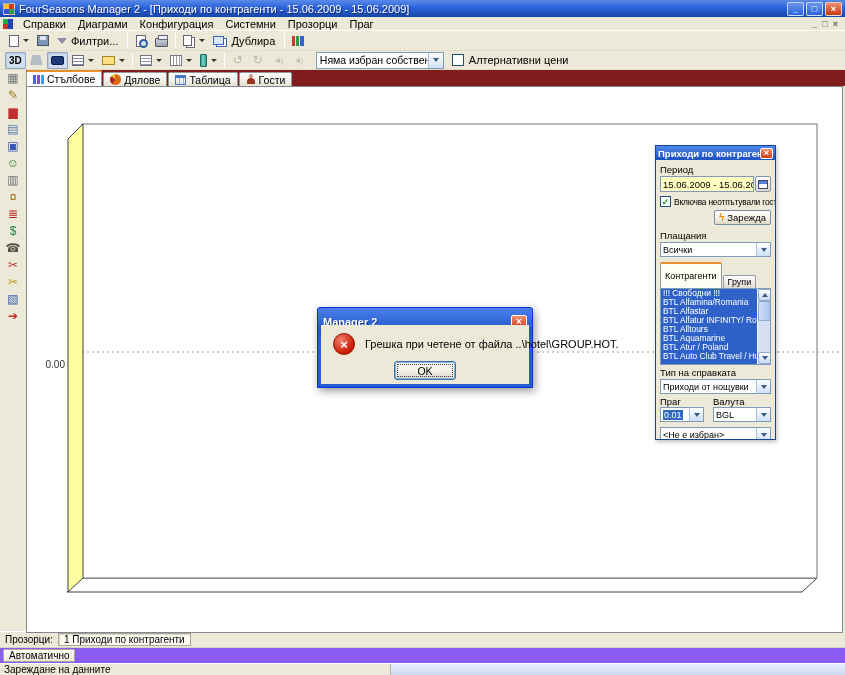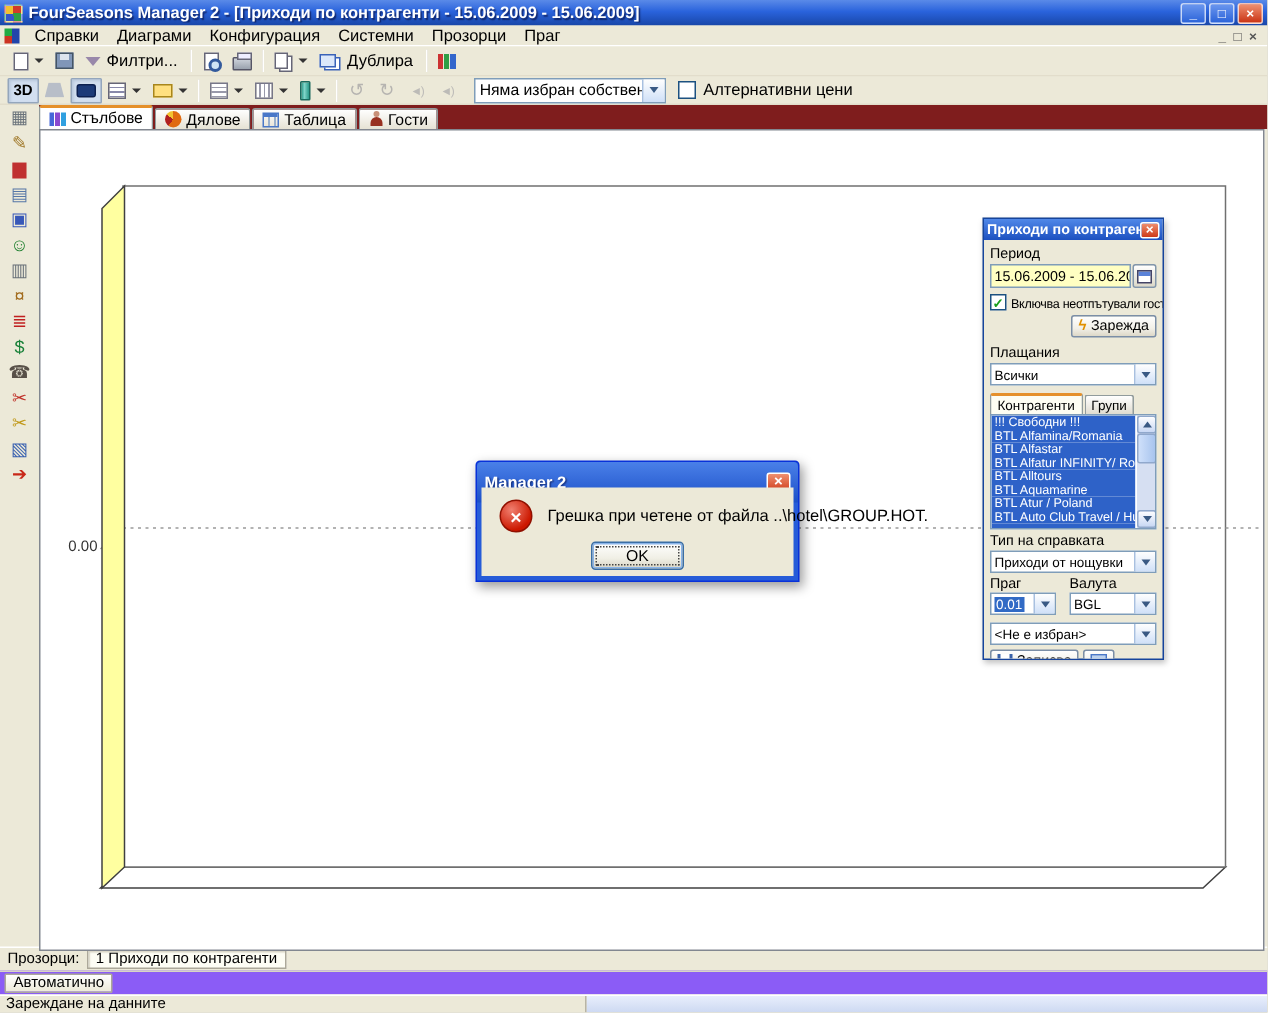--- a/index.html
+++ b/index.html
@@ -3,21 +3,21 @@
 <meta charset="utf-8">
 <style>
   *{margin:0;padding:0;box-sizing:border-box}
   html,body{background:#d8d4c8}
   body{font-family:"Liberation Sans",sans-serif;font-size:11px;color:#000}
   .app{position:relative;width:845px;height:675px;background:#ece9d8;overflow:hidden}
 
   
   .titlebar{height:17px;background:linear-gradient(180deg,#5a8ae8 0%,#2a63dc 45%,#1846a8 100%);display:flex;align-items:center;padding:0 3px;color:#fff}
   .app-icon{width:12px;height:12px;margin-right:4px;border:1px solid rgba(255,255,255,.5);background:conic-gradient(#d23a2a 0 25%,#2f9e44 25% 50%,#3355cc 50% 75%,#f2c230 75%)}
-  .wtitle{flex:1;font-weight:bold;font-size:11px;text-shadow:1px 1px 1px rgba(0,0,40,.6);white-space:nowrap;overflow:hidden}
+  .wtitle{flex:1;font-weight:normal;font-size:11px;text-shadow:1px 1px 1px rgba(0,0,40,.6);white-space:nowrap;overflow:hidden}
   .tb-btn{width:17px;height:14px;margin-left:2px;border:1px solid rgba(255,255,255,.7);border-radius:2px;background:linear-gradient(#6a96ee,#2b63d9);color:#fff;font-size:9px;line-height:12px;text-align:center;font-weight:bold}
   .tb-btn.close{background:linear-gradient(#ef9070,#c93415)}
 
   
   .menubar{height:14px;display:flex;align-items:center;padding:0 3px;background:#ece9d8;border-bottom:1px solid #fff}
   .mdi-doc-icon{width:10px;height:10px;margin-right:4px;background:conic-gradient(#2244aa 0 50%,#cc3322 50% 75%,#22aa44 75%)}
   .menu-item{padding:0 6px;font-size:11px;white-space:nowrap}
   .mdi-controls{margin-left:auto;display:flex;gap:5px;color:#555;font-size:9px;padding-right:4px;font-weight:bold}
 
   
@@ -115,21 +115,21 @@
   .loadrow{display:flex;justify-content:flex-end;margin-top:3px;flex:none}
   .xpbtn{height:15px;border:1px solid #7b8ea6;border-radius:2px;background:linear-gradient(#fefefe,#f2f0e8 60%,#ddd8c8);display:flex;align-items:center;gap:3px;padding:0 4px;font-size:9.5px;white-space:nowrap}
   .bolt{color:#e09000;font-weight:bold;font-size:10px}
   .pcombo{display:flex;height:15px;border:1px solid #7f9db9;background:#fff;align-items:center;flex:none}
   .pcombo-text{flex:1;padding:0 2px;font-size:9px;white-space:nowrap;overflow:hidden}
   .pcombo-btn{width:14px;height:100%;border-left:1px solid #a8c0e0;background:linear-gradient(#fefefe,#cfe0f8);display:flex;align-items:center;justify-content:center;flex:none}
   .pcombo-btn::after{content:"";border-left:3px solid transparent;border-right:3px solid transparent;border-top:4px solid #3a5a84}
   .selval{background:#316ac5;color:#fff;padding:0 1px}
   .ptabs{display:flex;margin-top:5px;align-items:flex-end;flex:none}
   .ptab{height:13px;padding:0 4px;font-size:9px;border:1px solid #919b9c;border-bottom:none;border-radius:2px 2px 0 0;background:linear-gradient(#fff,#e0dcd0);display:flex;align-items:center;margin-right:1px;white-space:nowrap}
-  .ptab.active{height:14px;background:#fdfdf2;border-top:2px solid #e5902a}
+  .ptab.active{height:26px;background:#fdfdf2;border-top:2px solid #e5902a}
   .listbox{position:relative;border:1px solid #7f9db9;background:#fff;height:77px;overflow:hidden;flex:none}
   .litem{height:9px;line-height:9px;font-size:8.4px;color:#fff;background:#2e62c8;padding:0 2px;white-space:nowrap;overflow:hidden;margin-right:13px}
   .lpartial{height:5px;background:#2e62c8;margin-right:13px}
   .vsb{position:absolute;right:0;top:0;bottom:0;width:13px;background:#d6dff2;border-left:1px solid #fff}
   .vsb-btn{position:absolute;left:0;width:13px;height:12px;background:linear-gradient(#fdfdff,#c8d8f4);border:1px solid #90a8cc;border-radius:2px;display:flex;align-items:center;justify-content:center}
   .vsb-btn.up{top:0}.vsb-btn.down{bottom:0}
   .vsb-btn.up::after{content:"";border-left:3px solid transparent;border-right:3px solid transparent;border-bottom:4px solid #3a5a84}
   .vsb-btn.down::after{content:"";border-left:3px solid transparent;border-right:3px solid transparent;border-top:4px solid #3a5a84}
   .vsb-thumb{position:absolute;left:0;top:12px;width:13px;height:20px;background:linear-gradient(90deg,#cfe0fa,#a8c4ee);border:1px solid #90a8cc;border-radius:2px}
   .pragrow{display:flex;margin-top:2px;flex:none}

